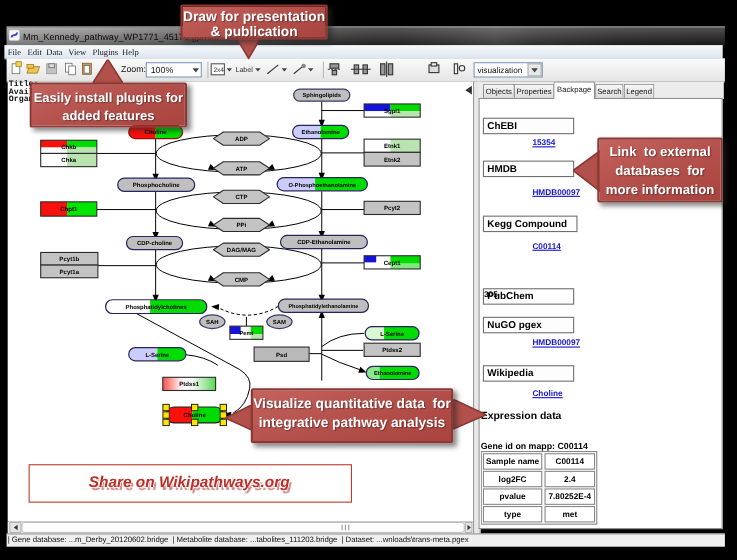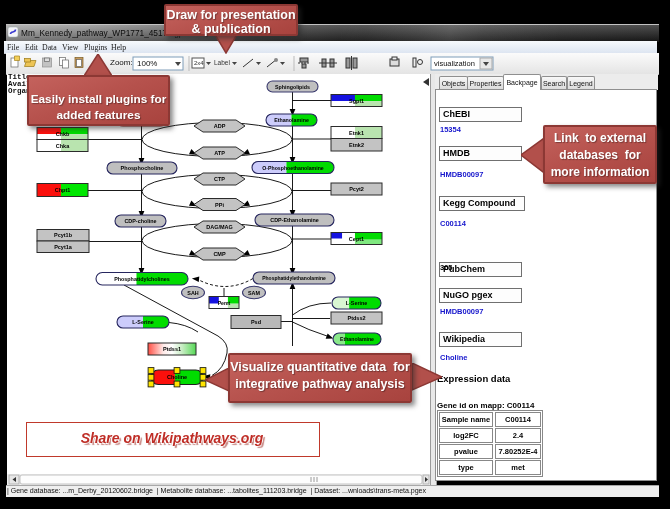--- a/index.html
+++ b/index.html
@@ -28,21 +28,21 @@
   .tab{position:absolute;top:76px;height:12px;line-height:13px;font-size:7px;
     padding:0;text-align:center;background:linear-gradient(#f8f8f8,#dcdcdc);border:1px solid #8f8f8f;
     border-bottom:none;border-radius:2px 2px 0 0;color:#111;}
   .tab.active{top:74px;height:15px;line-height:15px;background:#fff;z-index:3;}
   #panelbody{left:435px;top:89px;width:222px;height:392px;background:#fff;
     border:1px solid #8f8f8f;box-sizing:border-box;}
   .hdrbox{position:absolute;width:78px;height:13px;border:1px solid #707070;
     background:#fdfdfd;font-size:9px;font-weight:bold;color:#000;line-height:13px;
     padding-left:3px;}
   .blink{position:absolute;font-size:7.5px;font-weight:bold;color:#1414cc;
-    }
+    text-decoration:underline;margin-left:44px;}
   .btext{position:absolute;font-size:7.5px;font-weight:bold;color:#000;}
   
   #hscroll{left:7px;top:474px;width:423px;height:11px;background:#f2f2f2;}
   #statusbar{left:6px;top:485px;width:653px;height:11px;background:#efefef;
     border-top:1px solid #a8a8a8;font-size:7.1px;color:#111;line-height:11px;letter-spacing:-0.05px;}
   
   .callout{position:absolute;z-index:20;
     background:linear-gradient(160deg,#c4625d 0%,#b6524d 45%,#a8433e 100%);
     border:2px solid #8c3834;border-radius:2px;color:#fff;font-weight:bold;
     text-align:center;box-shadow:3px 3px 5px rgba(40,40,40,0.55);
@@ -404,21 +404,21 @@
   <div class="abs" id="statusbar"><span style="padding-left:1px">| Gene database: ...m_Derby_20120602.bridge&nbsp; | Metabolite database: ...tabolites_111203.bridge&nbsp; | Dataset: ...wnloads\trans-meta.pgex</span></div>
 
   <svg class="carrow" style="left:213px;top:31px" width="26" height="23">
     <polygon points="0,0 26,0 13,22" fill="#b2504b" stroke="#8c3834" stroke-width="1.5"></polygon>
   </svg>
   <div class="callout" style="left:164px;top:4px;width:130px;height:26px;font-size:12.5px;line-height:14px;padding-top:2px">Draw for presentation<br>&amp; publication</div>
 
   <svg class="carrow" style="left:84px;top:54px" width="28" height="22">
     <polygon points="14,0 0,22 28,22" fill="#b2504b" stroke="#8c3834" stroke-width="1.5"></polygon>
   </svg>
-  <div class="callout" style="left:27px;top:75px;width:139px;height:33px;font-size:11.8px;line-height:16px;padding-top:14px;white-space:nowrap">Easily install plugins for<br>added features</div>
+  <div class="callout" style="left:27px;top:75px;width:139px;height:33px;font-size:11.8px;line-height:16px;padding-top:4px;white-space:nowrap">Easily install plugins for<br>added features</div>
 
   <svg class="carrow" style="left:521px;top:136px" width="26" height="40">
     <polygon points="0,19 26,0 26,39" fill="#b2504b" stroke="#8c3834" stroke-width="1.5"></polygon>
   </svg>
   <div class="callout" style="left:543px;top:125px;width:110px;height:52px;font-size:12px;line-height:17px;padding-top:3px">Link&nbsp; to external<br>databases&nbsp; for<br>more information</div>
 
   <svg class="carrow" style="left:205px;top:368px" width="24" height="24">
     <polygon points="0,12 24,0 24,23" fill="#b2504b" stroke="#8c3834" stroke-width="1.5"></polygon>
   </svg>
   <svg class="carrow" style="left:412px;top:363px" width="30" height="28">

